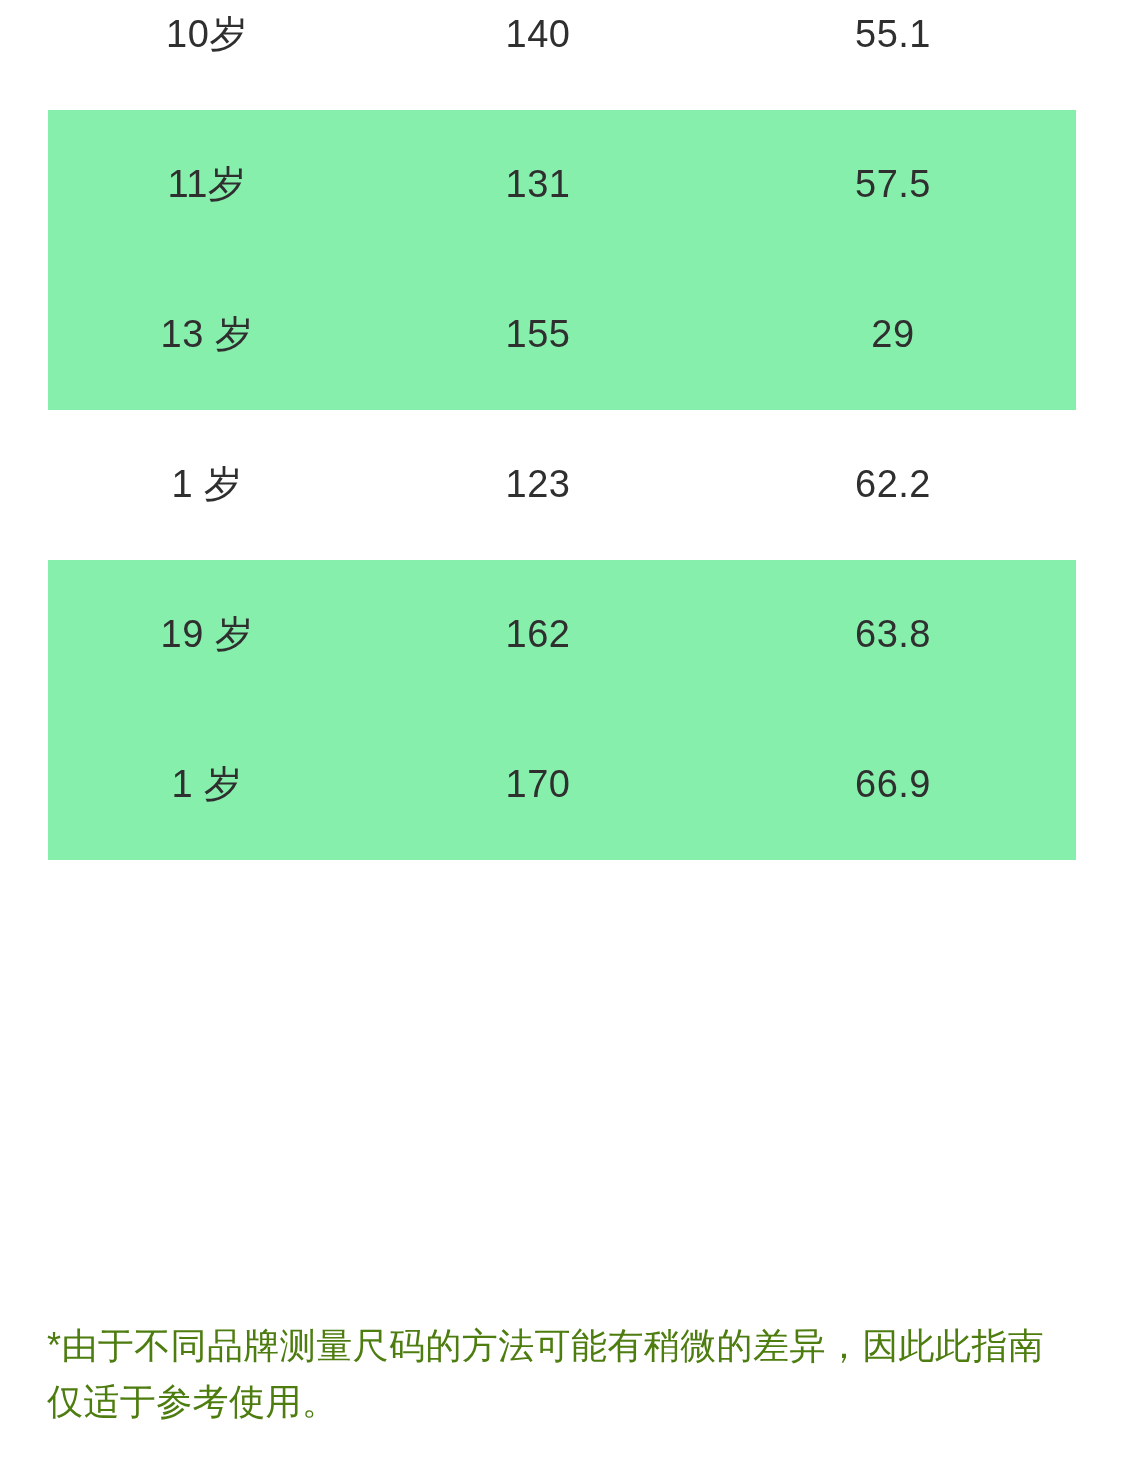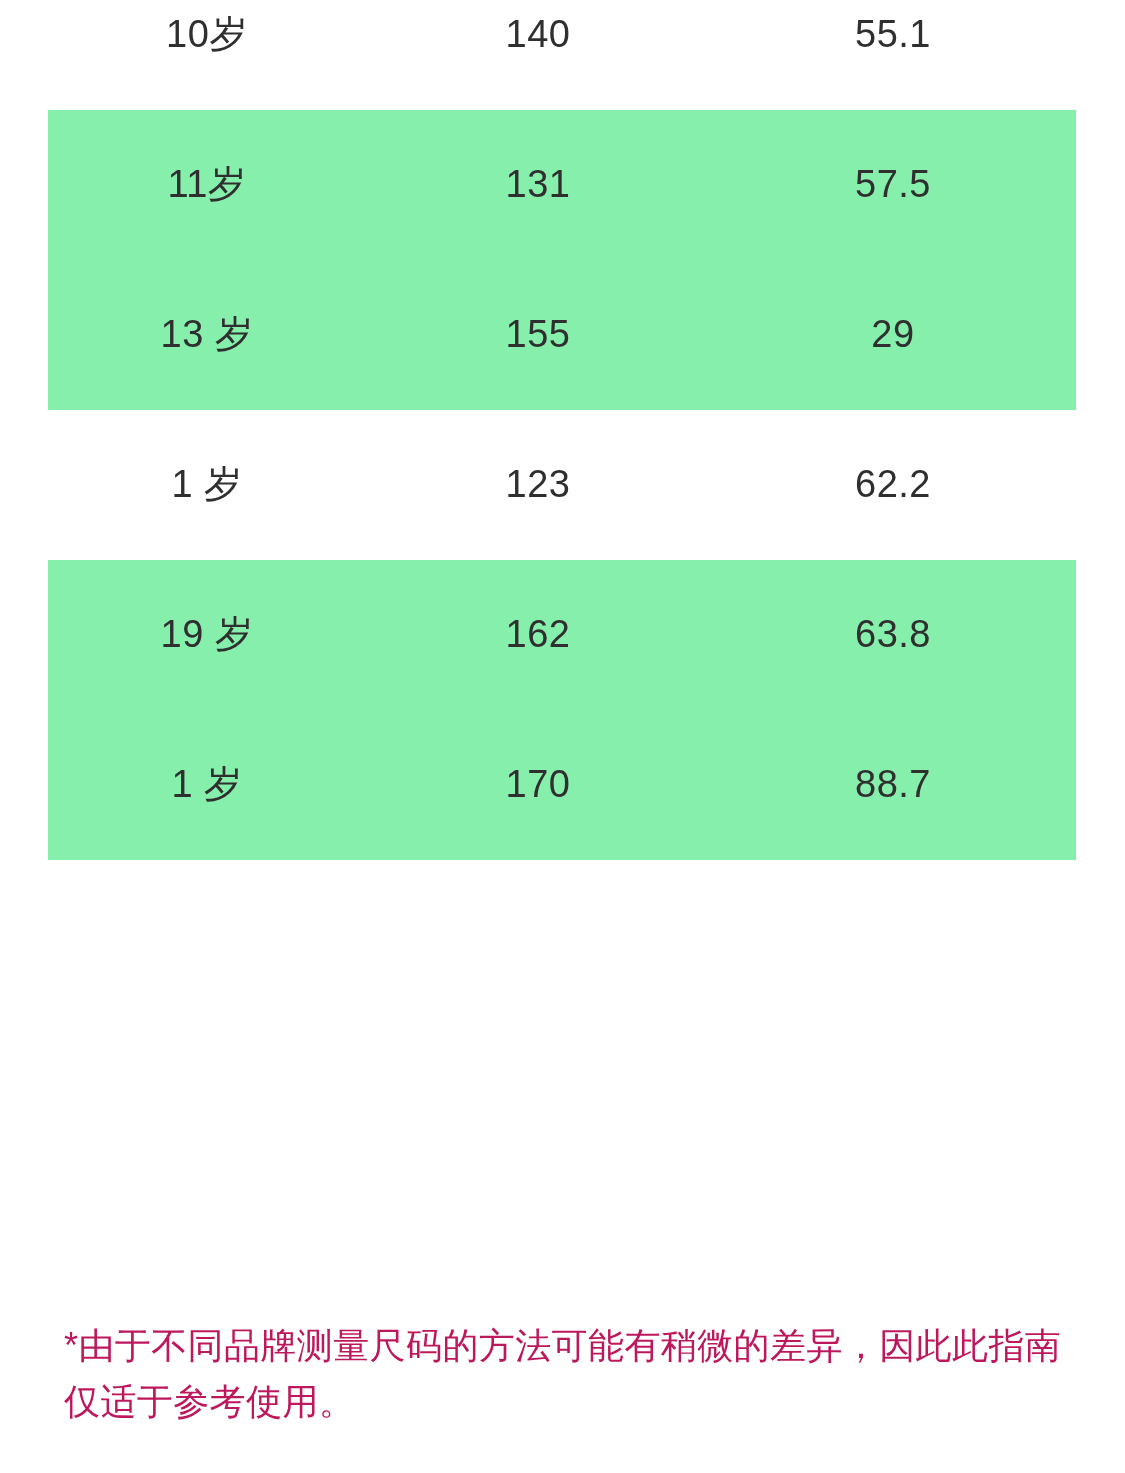--- a/index.html
+++ b/index.html
@@ -44,26 +44,26 @@
     line-height: 1.25;
   }
 
   #size-table td.col-age    { width: 318px; }
   #size-table td.col-height { width: 344px; }
   #size-table td.col-weight { width: 366px; }
 
   
   #footnote {
     position: absolute;
-    left: 64px;
+    left: 47px;
     top: 1318px;
     width: 1030px;
     font-size: 36px;
     line-height: 1.55;
-    color: #be185d;
+    color: #4d7c0f;
     letter-spacing: 0.4px;
   }
 </style>
 </head>
 <body>
 
 <table id="size-table">
   <tbody>
 
     <tr>
@@ -94,20 +94,20 @@
     <tr class="shaded">
       <td class="col-age">19 岁</td>
       <td class="col-height">162</td>
       <td class="col-weight">63.8</td>
     </tr>
 
 
     <tr class="shaded">
       <td class="col-age">1 岁</td>
       <td class="col-height">170</td>
-      <td class="col-weight">88.7</td>
+      <td class="col-weight">66.9</td>
     </tr>
 
 
   </tbody>
 </table>
 
 <div id="footnote">*由于不同品牌测量尺码的方法可能有稍微的差异，因此此指南仅适于参考使用。</div>
 
 </body></html>

